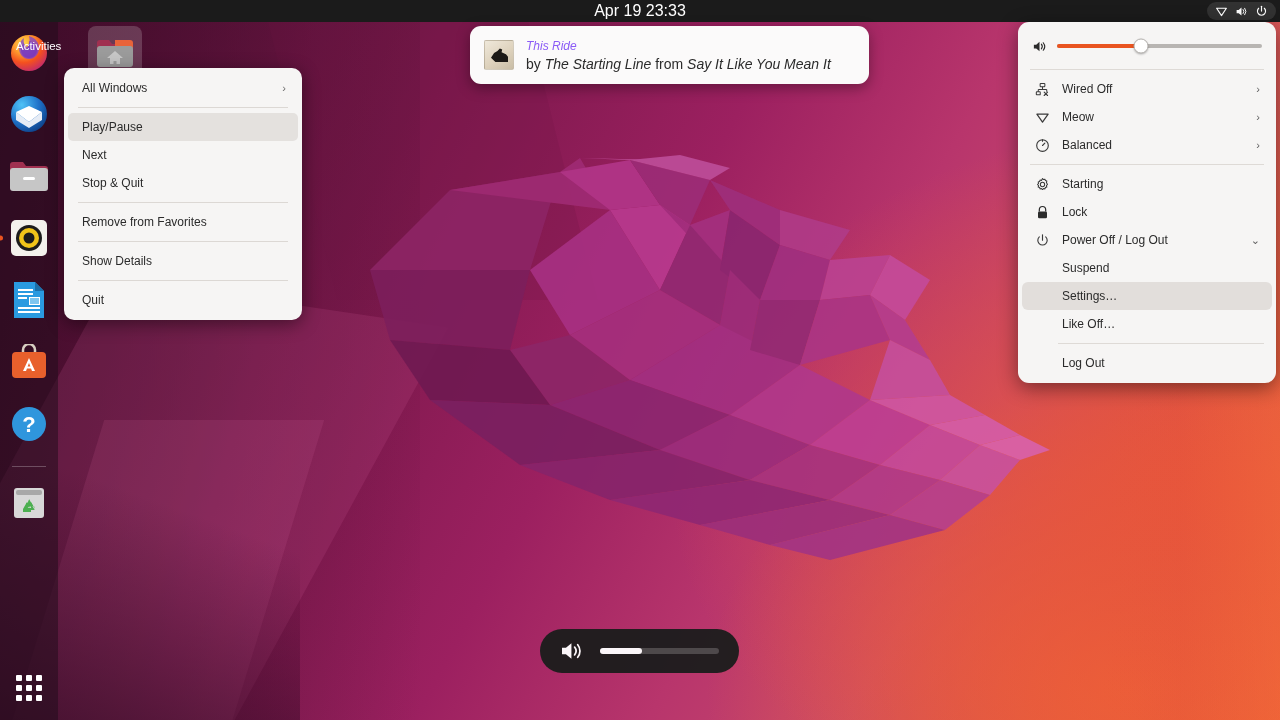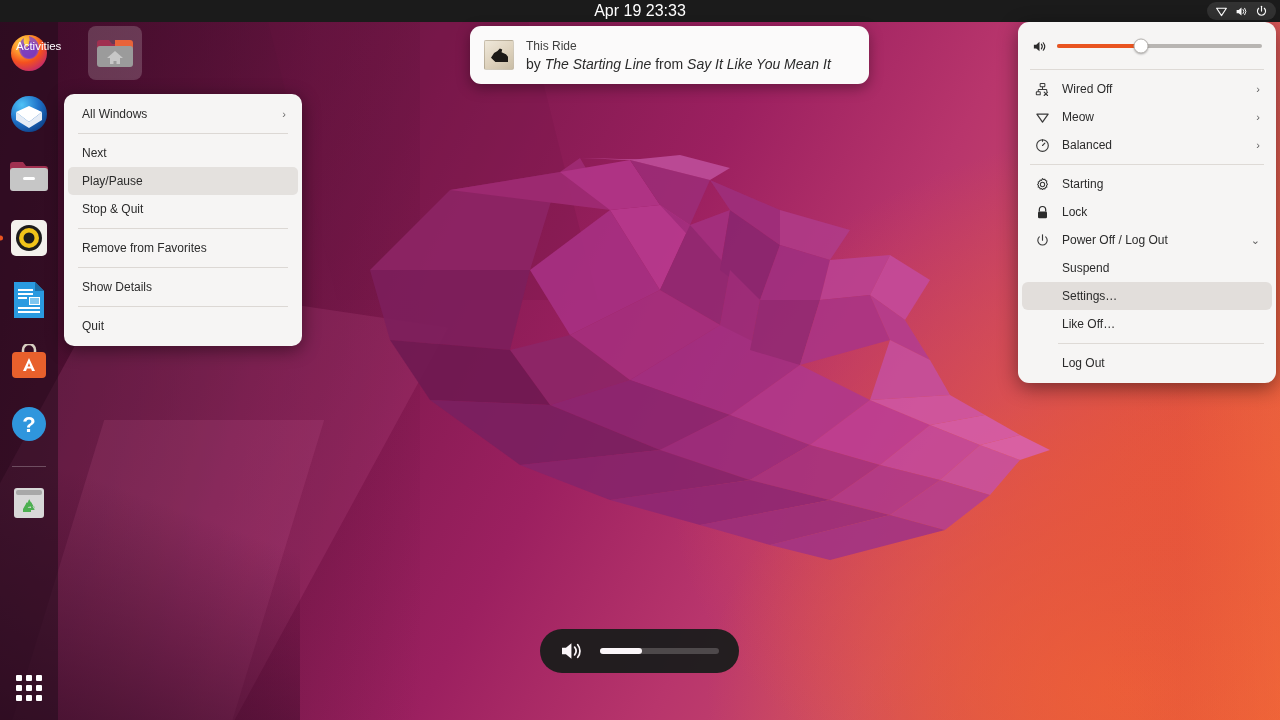--- a/index.html
+++ b/index.html
@@ -107,21 +107,21 @@
   
   .desk-icon {
     position: absolute; left: 88px; top: 26px;
     width: 54px; height: 54px;
     border-radius: 8px; background: rgba(255,255,255,0.18);
     display: flex; align-items: center; justify-content: center;
   }
 
   
   .ctx-menu {
-    position: absolute; left: 64px; top: 94px;
+    position: absolute; left: 64px; top: 68px;
     width: 238px;
     background: #f6f5f4;
     border-radius: 10px;
     box-shadow: 0 4px 18px rgba(0,0,0,0.45);
     padding: 6px 0;
     z-index: 50;
     font-size: 12px; color: #2b2b2b;
   }
   .ctx-item {
     position: relative;
@@ -150,21 +150,21 @@
     width: 30px; height: 30px; border-radius: 2px; flex: none;
     background: linear-gradient(145deg, #efe8da 0%, #ded2bd 55%, #c9bda6 100%);
     position: relative; overflow: hidden;
     border: 1px solid rgba(0,0,0,0.10);
   }
   .notif-art .fig {
     position: absolute; left: 6px; top: 7px; width: 17px; height: 14px;
     background: #1d1a17; clip-path: polygon(0% 70%, 18% 35%, 38% 22%, 52% 4%, 66% 10%, 62% 30%, 88% 45%, 100% 62%, 100% 100%, 26% 100%);
   }
   .notif-text { display: flex; flex-direction: column; gap: 3px; min-width: 0; }
-  .notif-title { font-size: 12px; color: #404040; }
+  .notif-title { font-size: 12px; color: #8b5cf6; font-style: italic; }
   .notif-body { font-size: 14px; color: #2b2b2b; }
   .notif-body i { font-style: italic; }
 
   
   .sysmenu {
     position: absolute; left: 1018px; top: 22px;
     width: 258px; 
     background: #f6f5f4;
     border-radius: 11px;
     box-shadow: 0 5px 20px rgba(0,0,0,0.45);
@@ -417,25 +417,25 @@
     </div>
   </div>
 
   <div class="ctx-menu">
     <div class="ctx-item">
       <span>All Windows</span>
       <span class="submenu-arrow">›</span>
     </div>
     <div class="ctx-sep"></div>
 
+    <div class="ctx-item selected">
+      <span>Play/Pause</span>
+    </div>
     <div class="ctx-item">
       <span>Next</span>
-    </div>
-    <div class="ctx-item selected">
-      <span>Play/Pause</span>
     </div>
     <div class="ctx-item">
       <span>Stop &amp; Quit</span>
     </div>
     <div class="ctx-sep"></div>
 
     <div class="ctx-item">
       <span>Remove from Favorites</span>
     </div>
     <div class="ctx-sep"></div>

